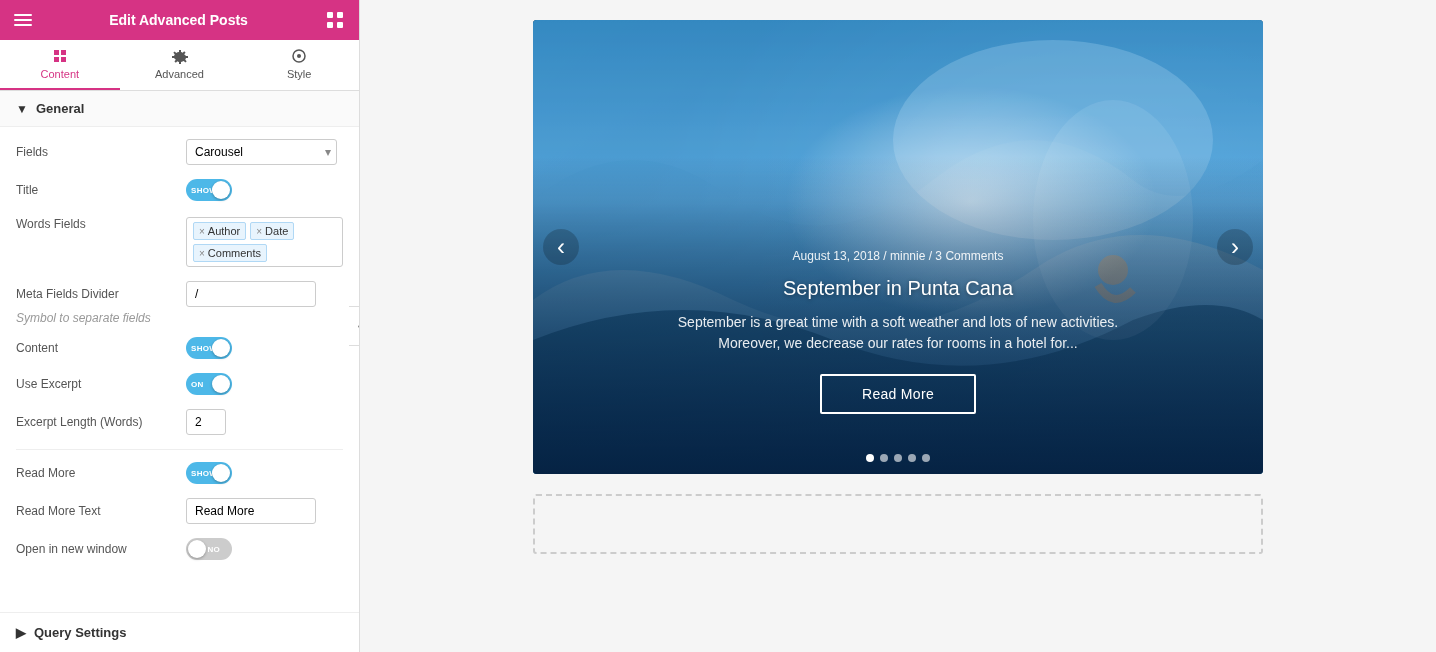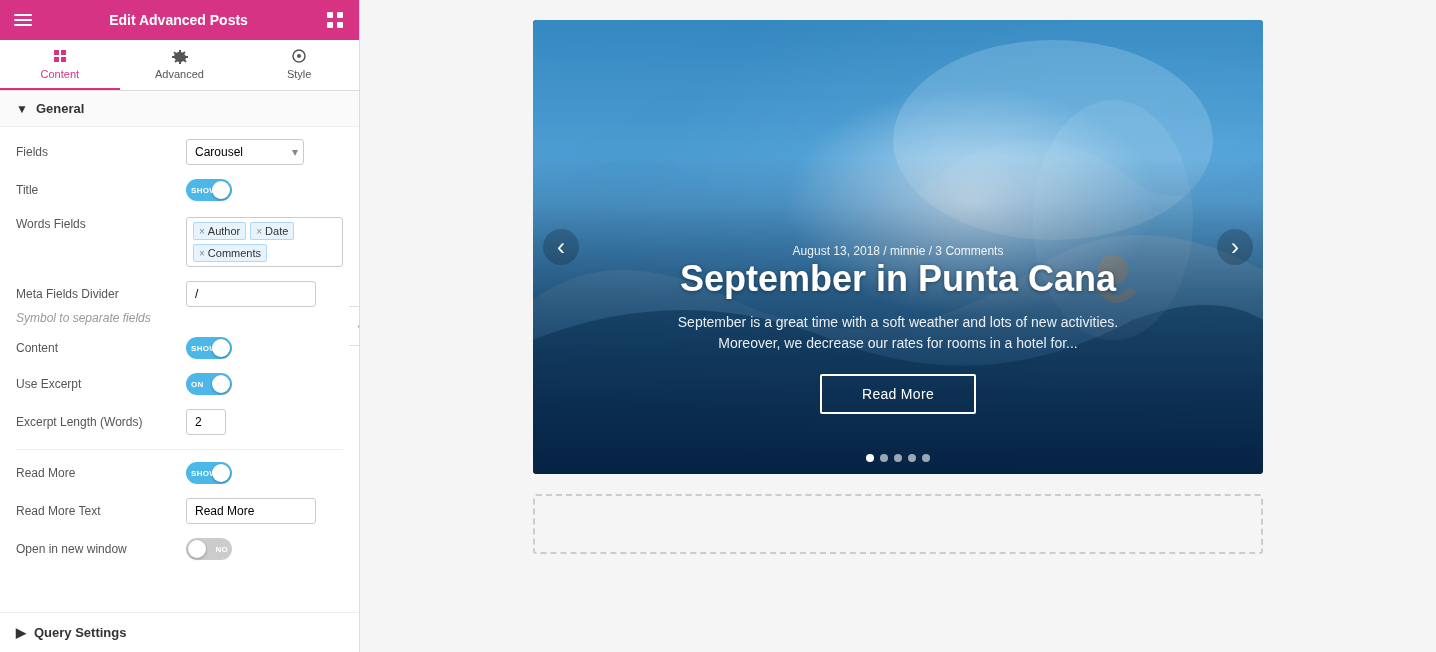--- a/index.html
+++ b/index.html
@@ -114,21 +114,21 @@
       margin-bottom: 12px;
     }
     .form-control {
       flex: 1;
     }
 
     
     .select-wrapper {
       position: relative;
       display: inline-block;
-      width: 118px;
+      width: 151px;
     }
     .select-wrapper select {
       appearance: none;
       width: 100%;
       padding: 5px 24px 5px 8px;
       border: 1px solid #ccc;
       border-radius: 3px;
       font-size: 12px;
       background: #fff;
       cursor: pointer;
@@ -159,21 +159,21 @@
     }
     .toggle-label {
       position: absolute;
       font-size: 8px;
       font-weight: 700;
       color: #fff;
       text-transform: uppercase;
       letter-spacing: 0.3px;
     }
     .toggle.on .toggle-label { left: 5px; }
-    .toggle.off .toggle-label { right: 4px; }
+    .toggle.off .toggle-label { right: 12px; }
     .toggle-knob {
       width: 18px;
       height: 18px;
       background: #fff;
       border-radius: 50%;
       position: absolute;
       box-shadow: 0 1px 3px rgba(0,0,0,0.3);
     }
     .toggle.on .toggle-knob { right: 2px; }
     .toggle.off .toggle-knob { left: 2px; }
@@ -322,25 +322,26 @@
       z-index: 2;
       text-align: center;
       color: #fff;
       padding: 0 40px;
     }
     .carousel-meta {
       font-size: 12px;
       color: rgba(255,255,255,0.9);
     }
     .carousel-title {
-      font-size: 36px;
-      font-weight: 700;
+      font-size: 20px;
+      font-weight: 400;
       color: #fff;
       margin-bottom: 12px;
       text-shadow: 0 1px 4px rgba(0,0,0,0.4);
+      margin-top: 14px;
     }
     .carousel-excerpt {
       font-size: 14px;
       color: rgba(255,255,255,0.9);
       line-height: 1.5;
       margin-bottom: 20px;
       max-width: 500px;
     }
     .carousel-btn {
       display: inline-block;

